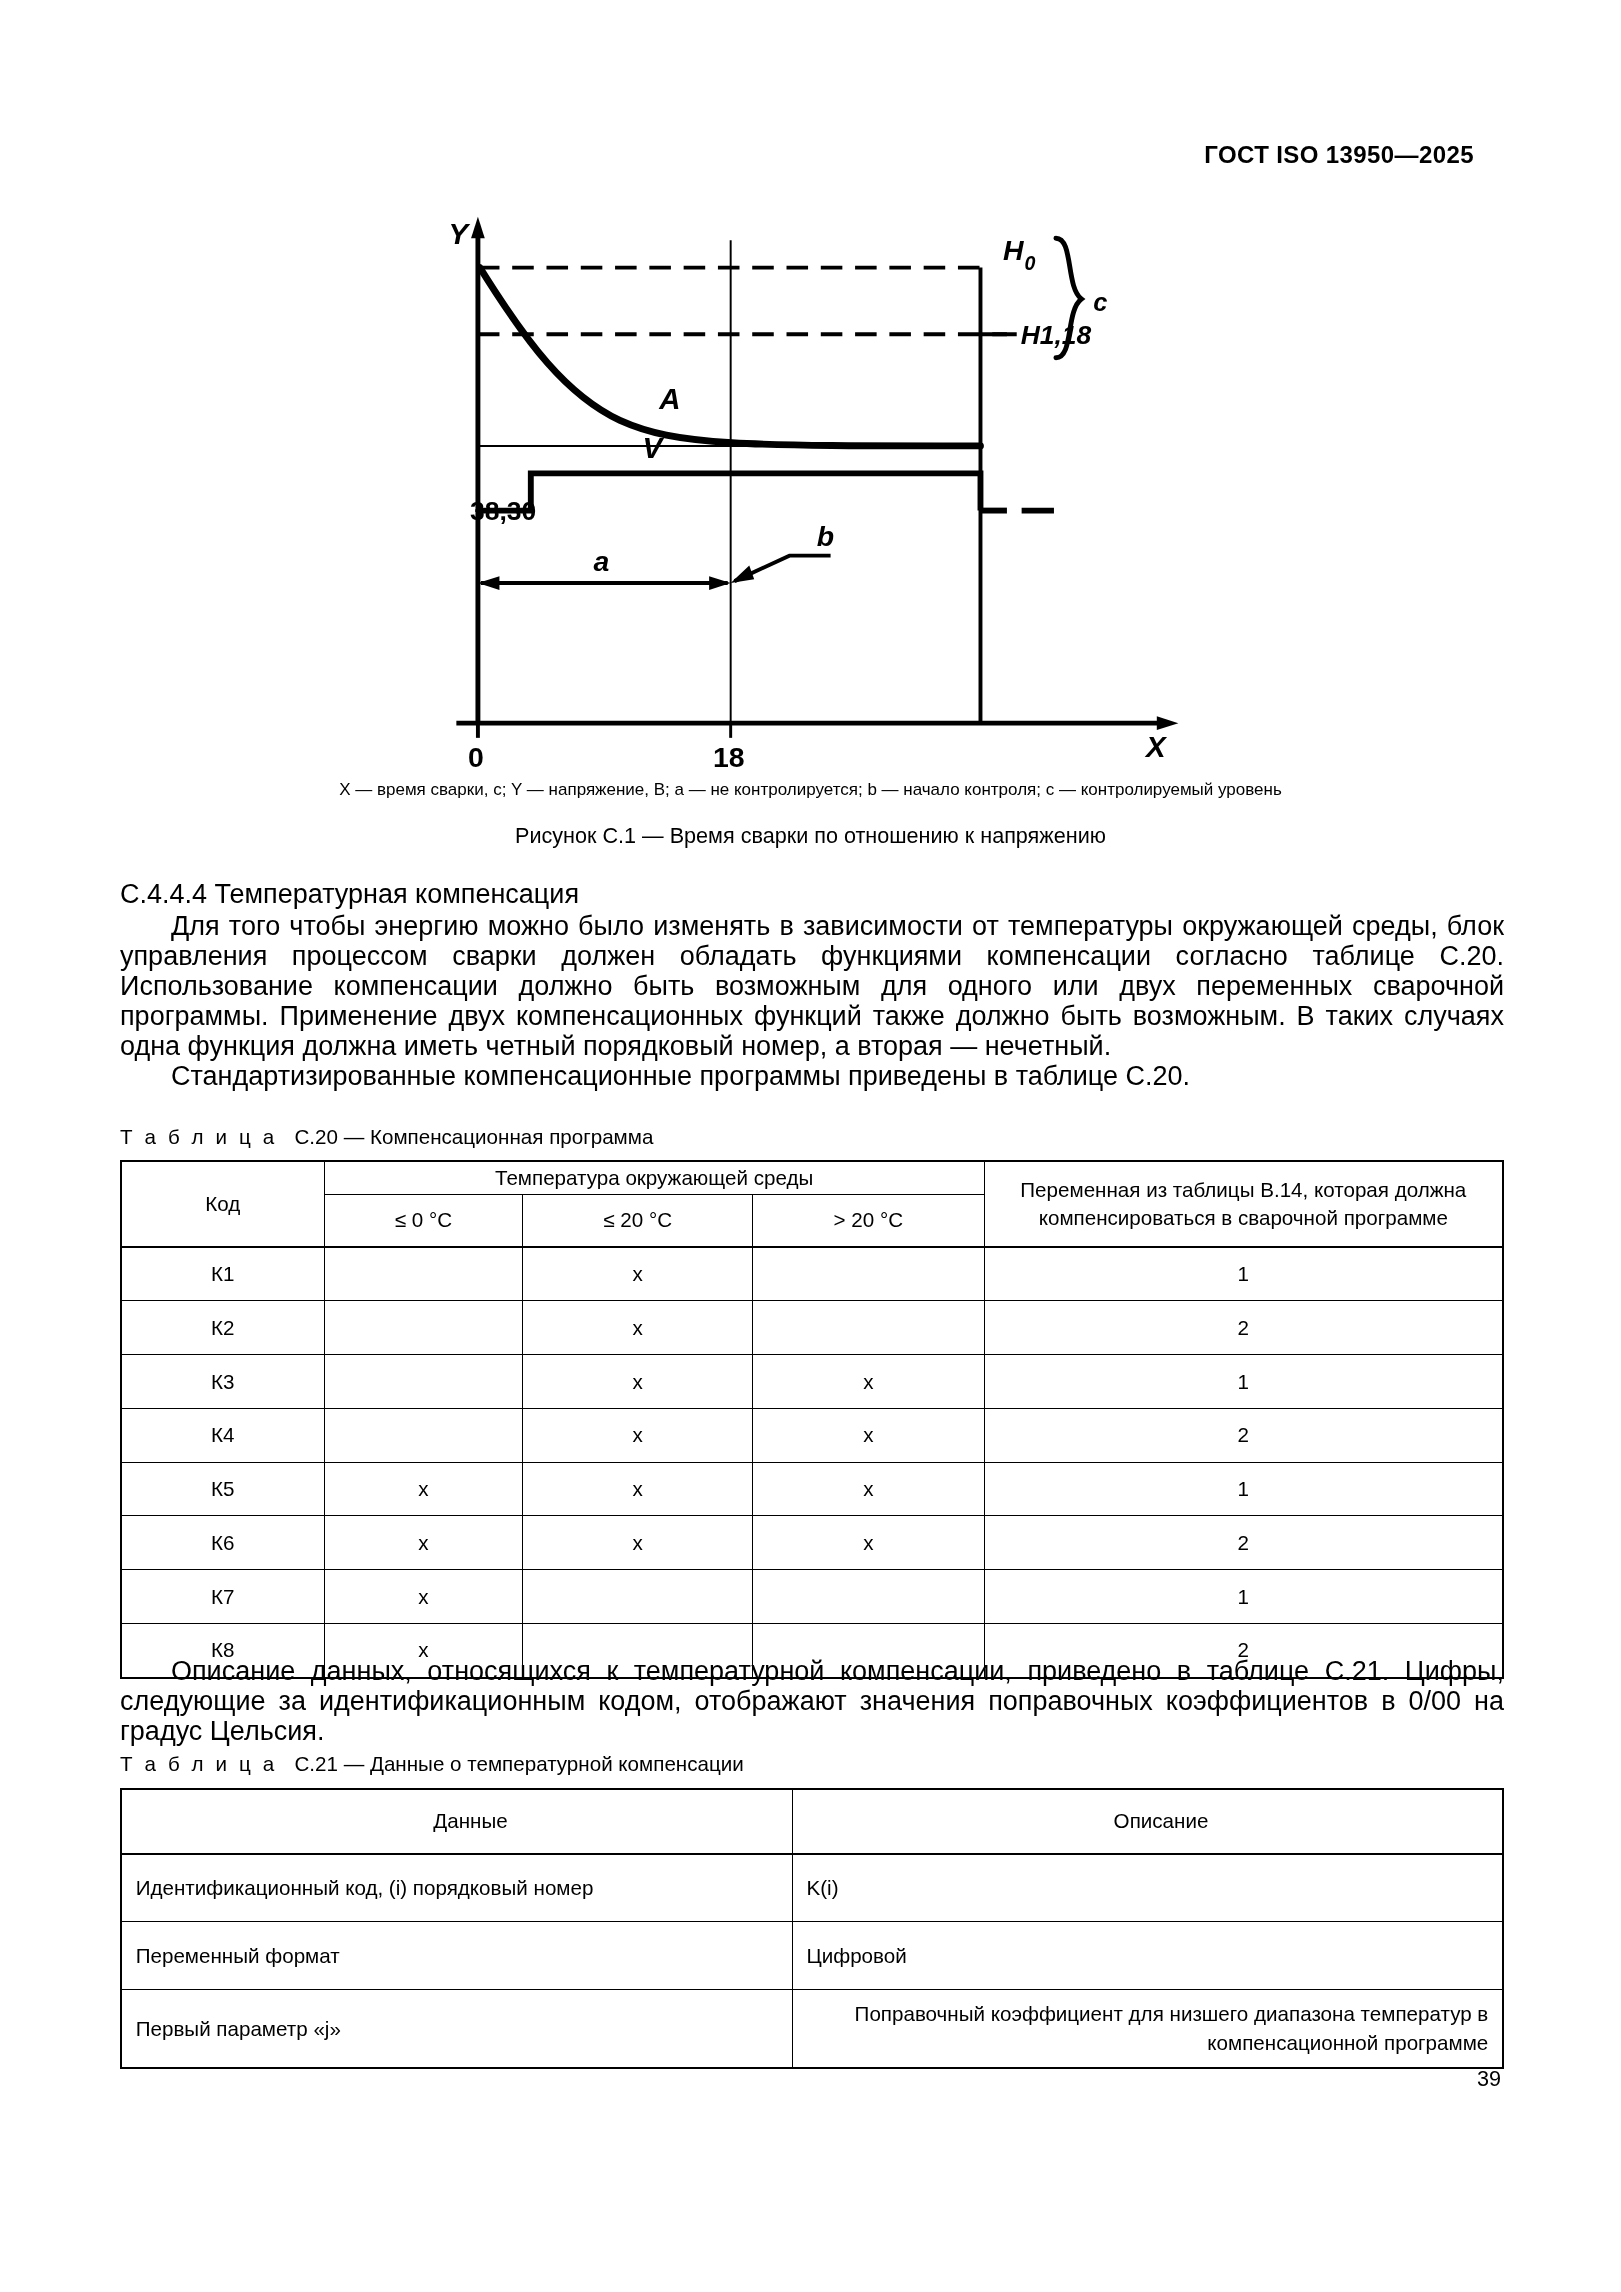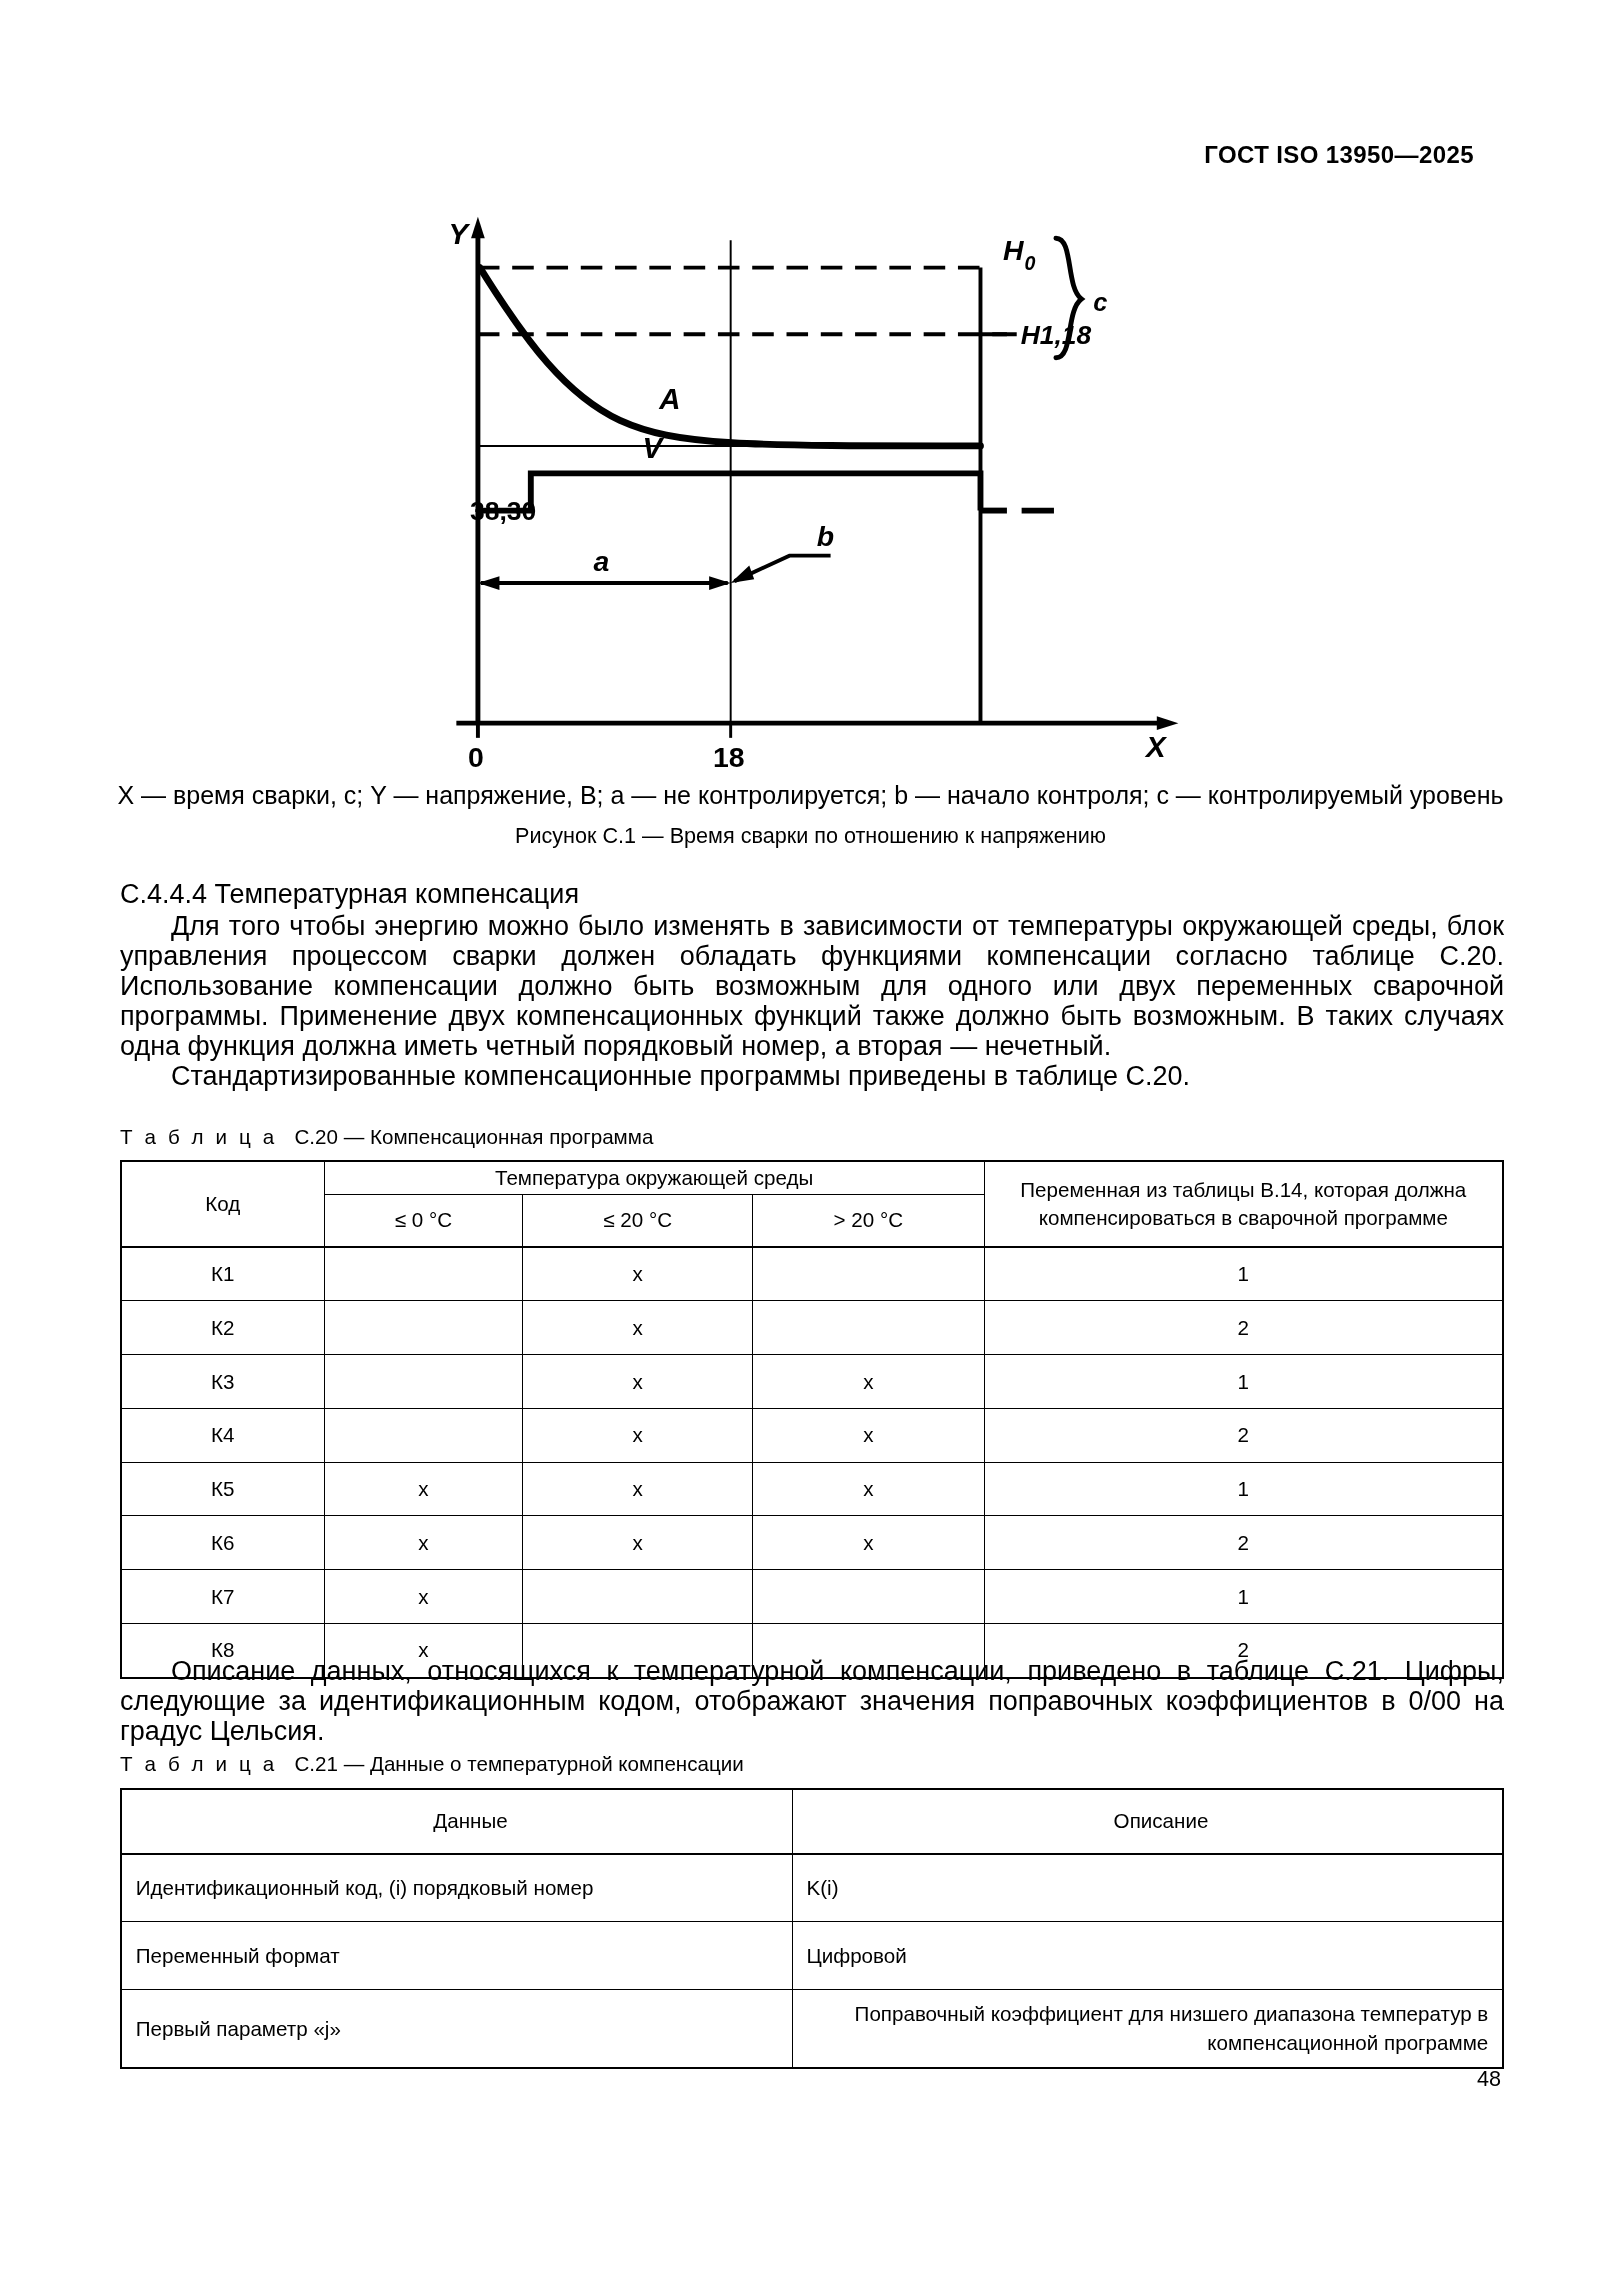--- a/index.html
+++ b/index.html
@@ -41,21 +41,21 @@
     height: 578px;
   }
   .figure-svg { display: block; margin: 0 auto; }
 
   .fig-legend {
     position: absolute;
     top: 779px;
     left: 0;
     width: 1621px;
     text-align: center;
-    font-size: 25px;
+    font-size: 17px;
     line-height: 1.3;
   }
   .fig-title {
     position: absolute;
     top: 823px;
     left: 0;
     width: 1621px;
     text-align: center;
     font-size: 21.6px;
   }
@@ -331,16 +331,16 @@
         <td style="border-top:none">Переменный формат</td>
         <td style="border-top:none">Цифровой</td>
       </tr>
       <tr>
         <td style="border-top:none">Первый параметр «j»</td>
         <td class="two-line" style="border-top:none">Поправочный коэффициент для низшего диапазона температур в компенсационной программе</td>
       </tr>
     </tbody>
   </table>
 
-  <div class="page-number">48</div>
+  <div class="page-number">39</div>
 
 </div>
 
 
 </body></html>

